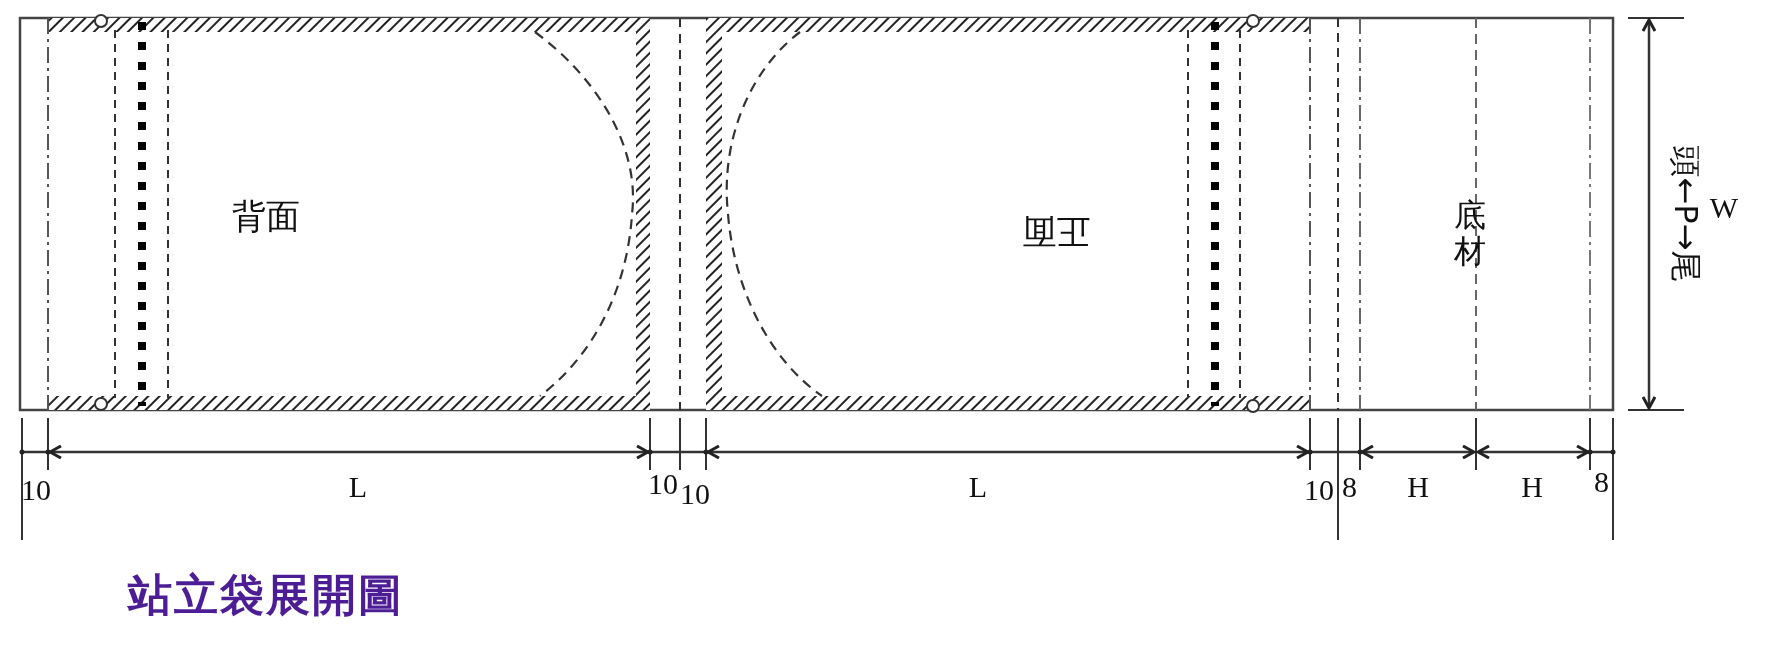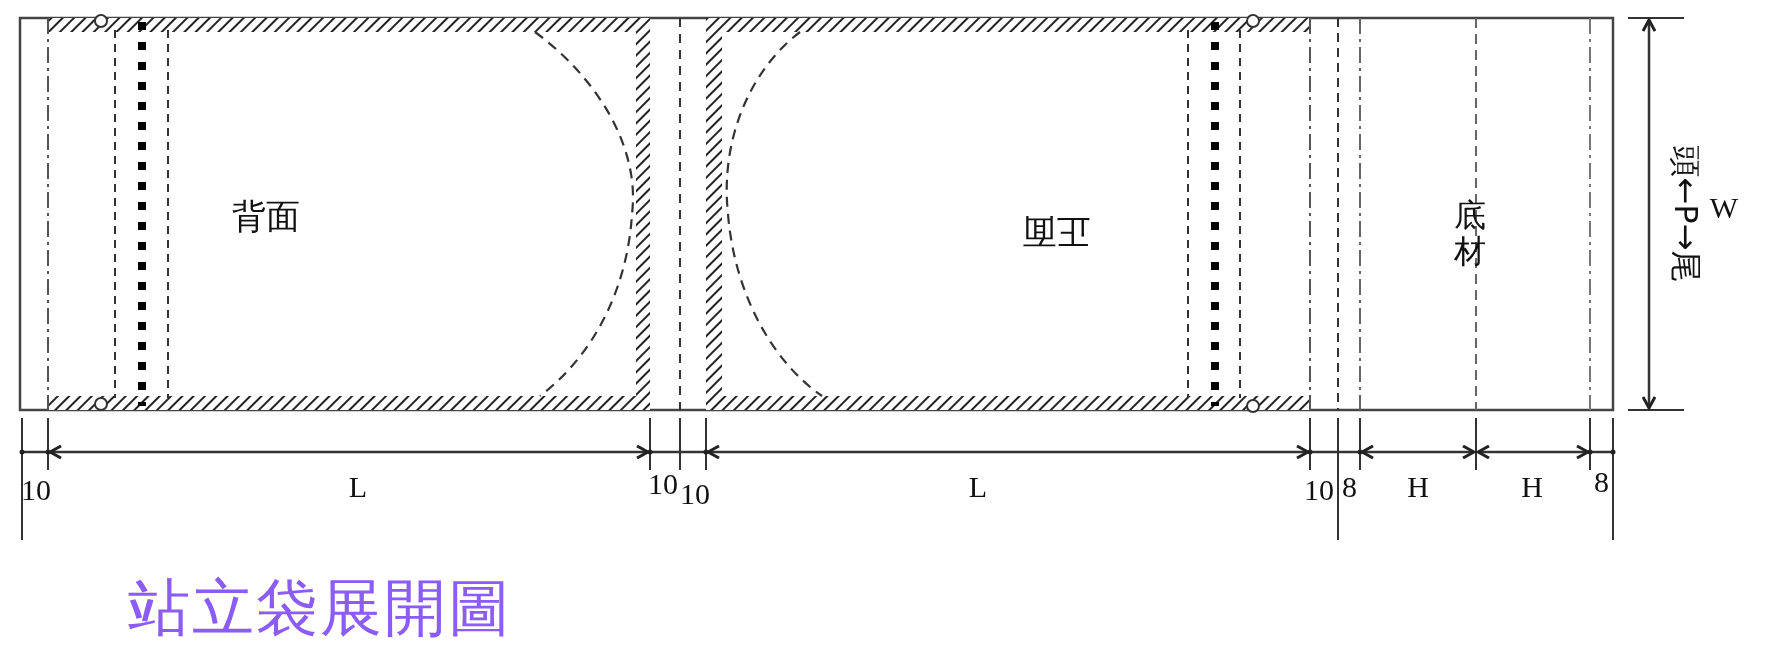--- a/index.html
+++ b/index.html
@@ -2,22 +2,22 @@
 <html><head>
 <meta charset="utf-8">
 <style>
   html, body { margin: 0; padding: 0; background: #ffffff; }
   body { width: 1784px; height: 655px; position: relative; overflow: hidden; font-family: "DejaVu Serif", serif; }
   svg#diagram { position: absolute; left: 0; top: 0; }
   .cjk { font-family: "DejaVu Sans", sans-serif; }
   .serif { font-family: "Liberation Serif", "DejaVu Serif", serif; }
   .caption {
     position: absolute; left: 128px; top: 566px;
-    font-family: "DejaVu Sans", sans-serif; font-weight: normal;
-    font-size: 62px; letter-spacing: 2px; color: #8b5cf6;
+    font-family: "DejaVu Sans", sans-serif; font-weight: bold;
+    font-size: 44px; letter-spacing: 2px; color: #4c1d95;
   }
 </style>
 </head>
 <body>
 
 <svg id="diagram" width="1784" height="655" viewBox="0 0 1784 655" xmlns="http://www.w3.org/2000/svg">
   <defs>
     <pattern id="hatch" patternUnits="userSpaceOnUse" width="8" height="8" patternTransform="rotate(45)">
       <rect width="8" height="8" fill="#ffffff"></rect>
       <line x1="0" y1="0" x2="0" y2="8" stroke="#222" stroke-width="4"></line>

